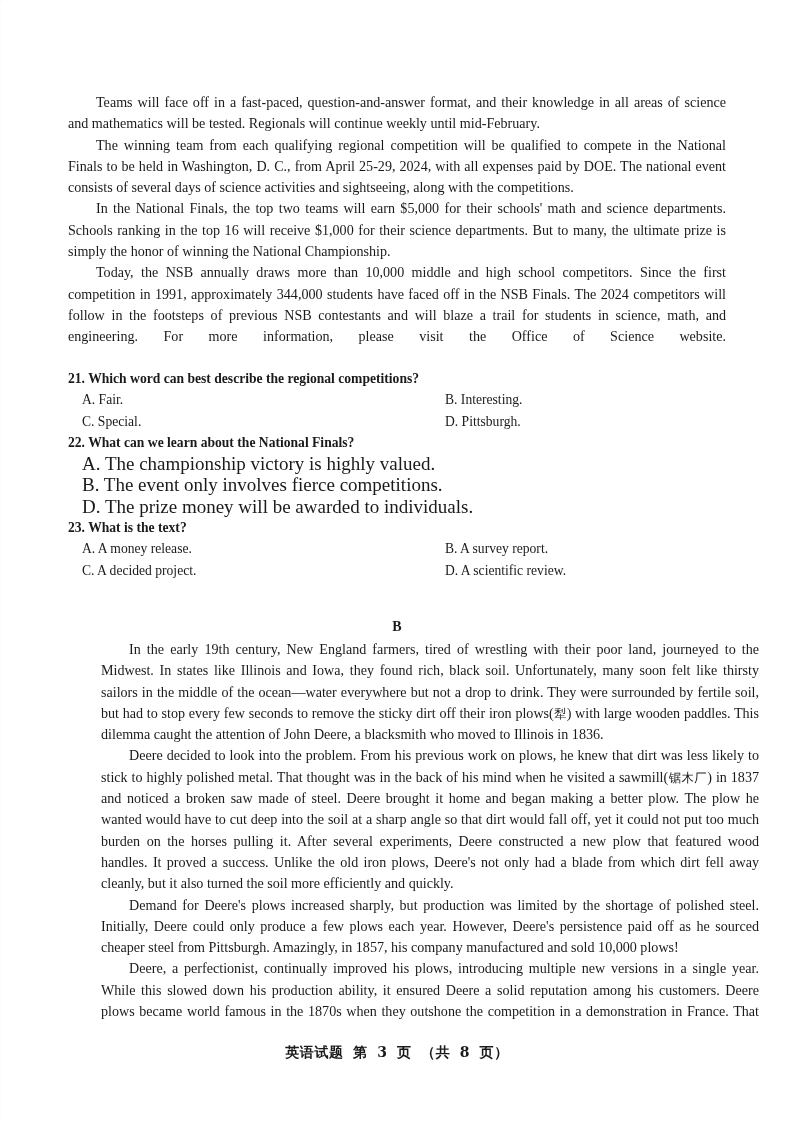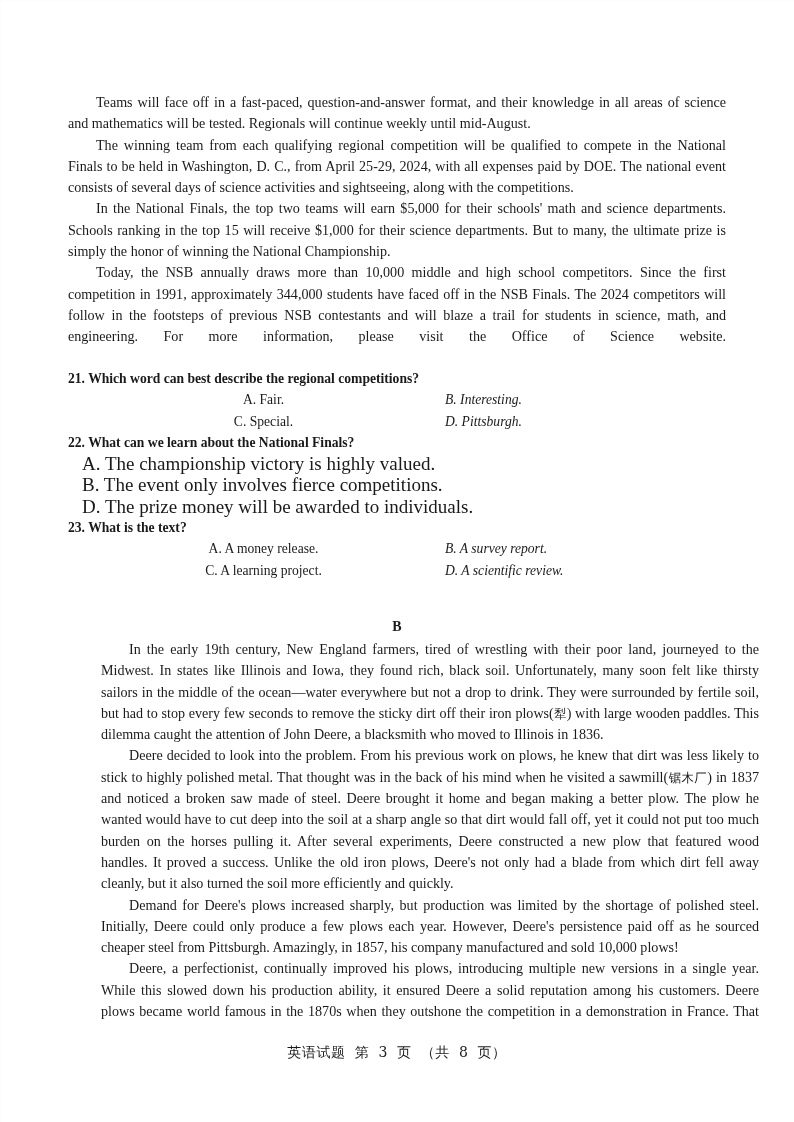--- a/index.html
+++ b/index.html
@@ -68,30 +68,28 @@
     font-size: 13.6px;
     line-height: 21.3px;
     margin: 0;
     text-indent: 0;
     font-weight: bold;
   }
   .opt-row {
     display: flex;
     font-size: 13.6px;
     line-height: 21.3px;
-    text-align: center;
   }
   .opt-col-a {
     width: 377px;
     padding-left: 14px;
     box-sizing: border-box;
   }
   .opt-col-b {
     padding-left: 0;
-    font-style: italic;
   }
   .opt-single {
     font-size: 19px;
     line-height: 21.3px;
     padding-left: 14px;
   }
 
   
   .section-letter {
     position: absolute;
@@ -118,37 +116,37 @@
   }
 
   
   .footer {
     position: absolute;
     left: 0;
     top: 1044px;
     width: 658px;
     text-align: center;
     font-size: 14px;
-    font-weight: normal;
+    font-weight: bold;
     letter-spacing: 0.6px;
     font-family: "DejaVu Serif", "Liberation Serif", serif;
   }
   .footer .seg { margin: 0 2px; }
 </style>
 </head>
 <body>
 
 <div class="paper-grain"></div>
 
 <div class="page">
 
   <div class="body-block">
-    <p class="para">Teams will face off in a fast-paced, question-and-answer format, and their knowledge in all areas of science and mathematics will be tested. Regionals will continue weekly until mid-August.</p>
+    <p class="para">Teams will face off in a fast-paced, question-and-answer format, and their knowledge in all areas of science and mathematics will be tested. Regionals will continue weekly until mid-February.</p>
     <p class="para">The winning team from each qualifying regional competition will be qualified to compete in the National Finals to be held in Washington, D. C., from April 25-29, 2024, with all expenses paid by DOE. The national event consists of several days of science activities and sightseeing, along with the competitions.</p>
-    <p class="para">In the National Finals, the top two teams will earn $5,000 for their schools' math and science departments. Schools ranking in the top 15 will receive $1,000 for their science departments. But to many, the ultimate prize is simply the honor of winning the National Championship.</p>
+    <p class="para">In the National Finals, the top two teams will earn $5,000 for their schools' math and science departments. Schools ranking in the top 16 will receive $1,000 for their science departments. But to many, the ultimate prize is simply the honor of winning the National Championship.</p>
     <p class="para">Today, the NSB annually draws more than 10,000 middle and high school competitors. Since the first competition in 1991, approximately 344,000 students have faced off in the NSB Finals. The 2024 competitors will follow in the footsteps of previous NSB contestants and will blaze a trail for students in science, math, and engineering. For more information, please visit the Office of Science website.</p>
   </div>
 
   <div class="questions">
 
     <div>
       <p class="q-stem">21. Which word can best describe the regional competitions?</p>
       <div class="opt-row">
         <div class="opt-col-a">A. Fair.</div>
         <div class="opt-col-b">B. Interesting.</div>
@@ -166,21 +164,21 @@
       <div class="opt-single">D. The prize money will be awarded to individuals.</div>
     </div>
 
     <div>
       <p class="q-stem">23. What is the text?</p>
       <div class="opt-row">
         <div class="opt-col-a">A. A money release.</div>
         <div class="opt-col-b">B. A survey report.</div>
       </div>
       <div class="opt-row">
-        <div class="opt-col-a">C. A learning project.</div>
+        <div class="opt-col-a">C. A decided project.</div>
         <div class="opt-col-b">D. A scientific review.</div>
       </div>
     </div>
 
   </div>
 
   <div class="section-letter">B</div>
 
   <div class="body-block-2">
 

